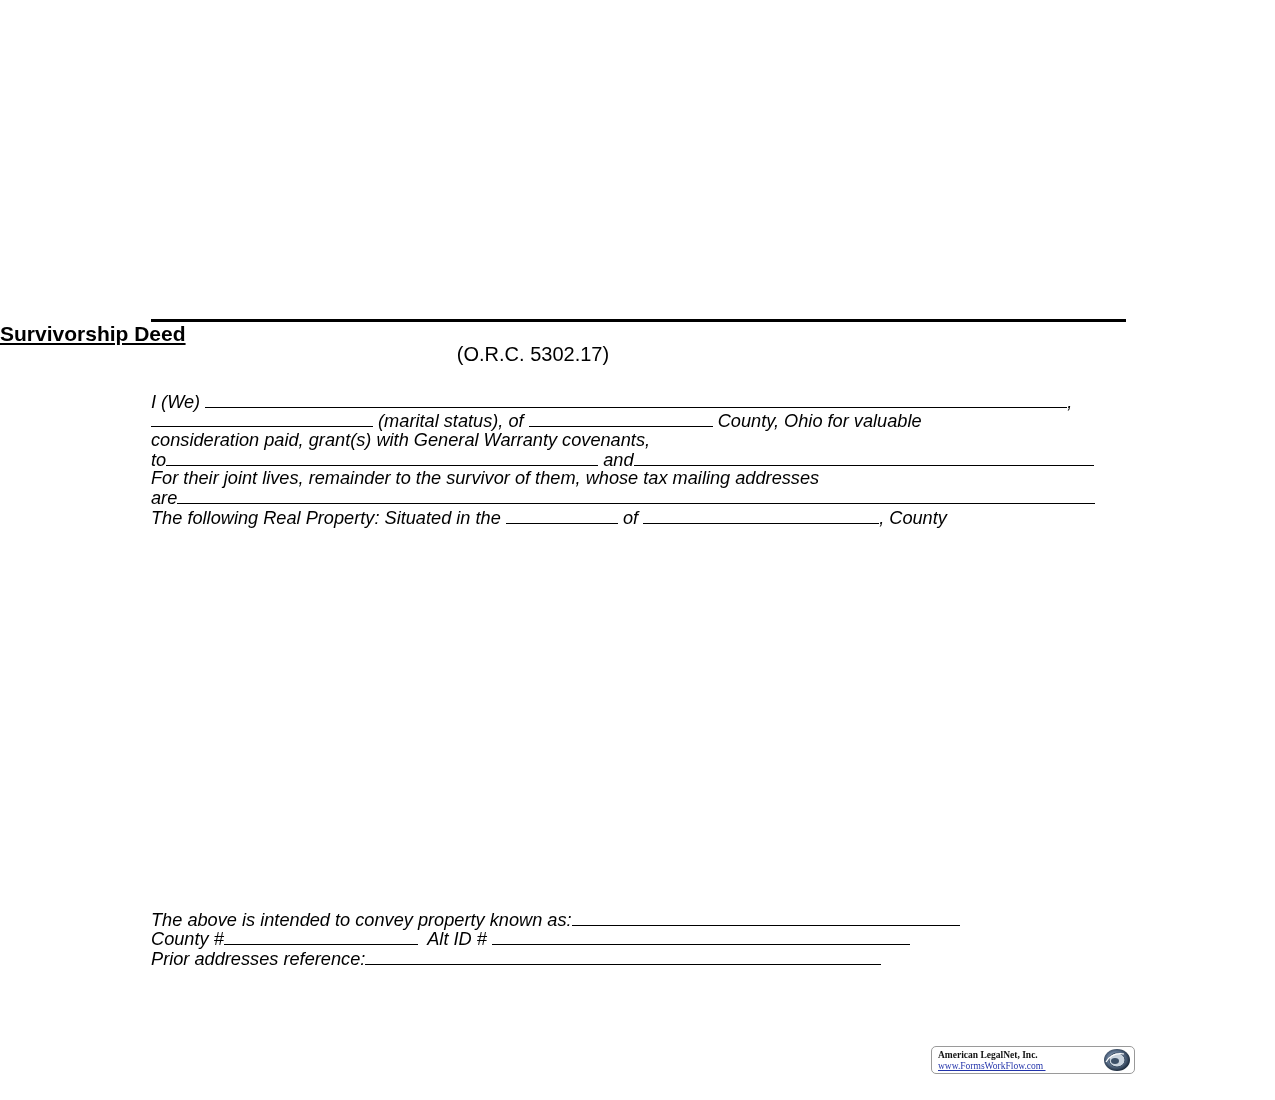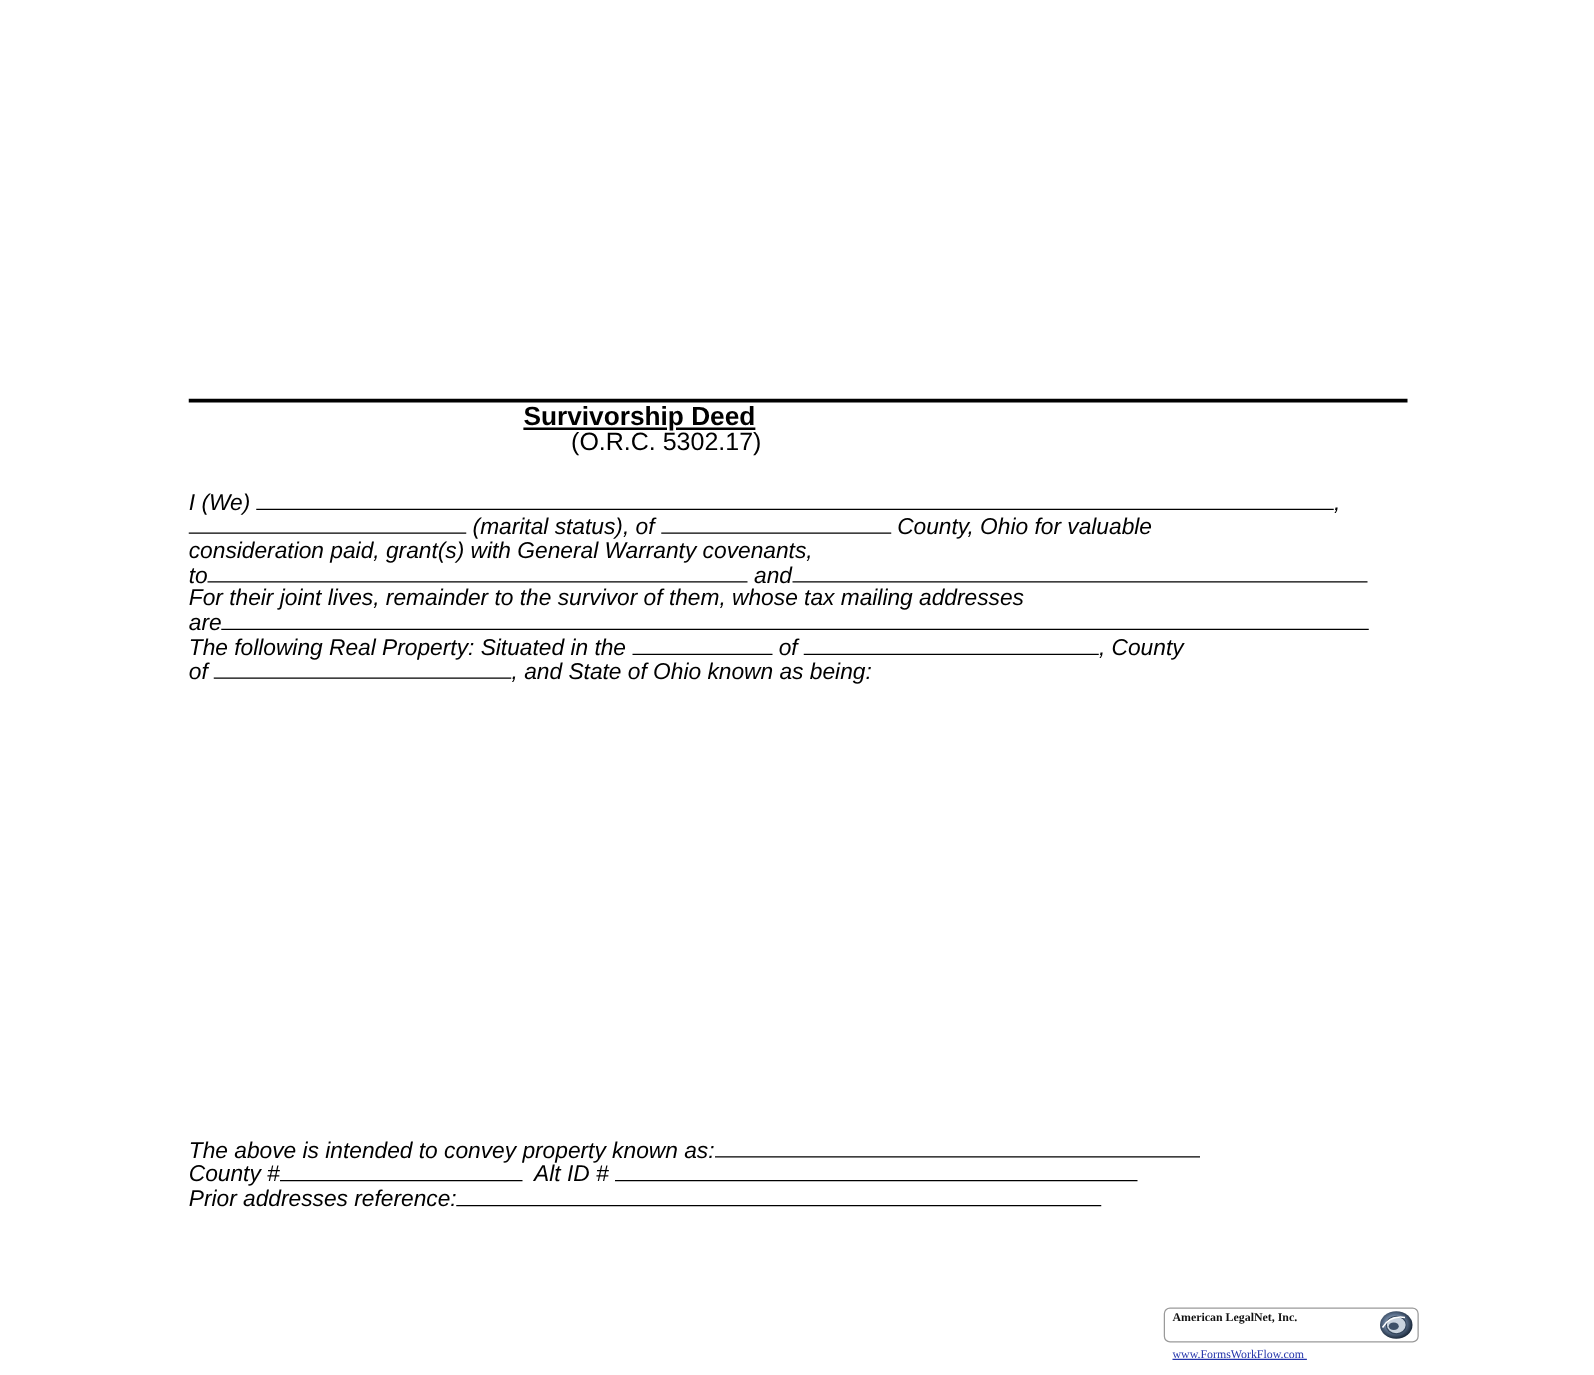--- a/index.html
+++ b/index.html
@@ -21,21 +21,21 @@
     top: 319px;
     width: 975px;
     height: 0;
     border-top: 3px solid #000;
   }
   .title {
     position: absolute;
     left: 0;
     top: 322px;
     width: 1023px;
-    text-align: center;
+    text-align: left;
     font-size: 21px;
     font-weight: bold;
     line-height: 24px;
   }
   .title span { text-decoration: underline; }
   .subtitle {
     position: absolute;
     left: 0;
     top: 345px;
     width: 1066px;
@@ -87,21 +87,21 @@
     top: 3px;
     font-family: "Liberation Serif", "DejaVu Serif", serif;
     font-size: 9.5px;
     font-weight: bold;
     line-height: 11px;
     color: #111;
   }
   .logo-url {
     position: absolute;
     left: 6px;
-    top: 32px;
+    top: 14px;
     font-family: "Liberation Serif", "DejaVu Serif", serif;
     font-size: 9.5px;
     line-height: 11px;
     color: #2233aa;
     text-decoration: underline;
     white-space: pre;
   }
   .logo-globe {
     position: absolute;
     right: 2px;
@@ -131,23 +131,20 @@
   <div class="line">
     <span>to</span><span class="blank" style="width:432px"></span><span> and</span><span class="blank" style="width:460px"></span>
   </div>
   <div class="line">For their joint lives, remainder to the survivor of them, whose tax mailing addresses</div>
   <div class="line">
     <span>are</span><span class="blank" style="width:918px"></span>
   </div>
   <div class="line">
     <span>The following Real Property: Situated in the </span><span class="blank" style="width:112px"></span><span> of </span><span class="blank" style="width:236px"></span><span>, County</span>
   </div>
-  <div class="line">
-    <span>of </span><span class="blank" style="width:238px"></span><span>, and State of Ohio known as being:</span>
-  </div>
 </div>
 
 <div class="bottom-block">
   <div class="line">
     <span>The above is intended to convey property known as:</span><span class="blank" style="width:388px"></span>
   </div>
   <div class="line">
     <span>County #</span><span class="blank" style="width:194px"></span><span style="white-space:pre">  Alt ID # </span><span class="blank" style="width:418px"></span>
   </div>
   <div class="line">

